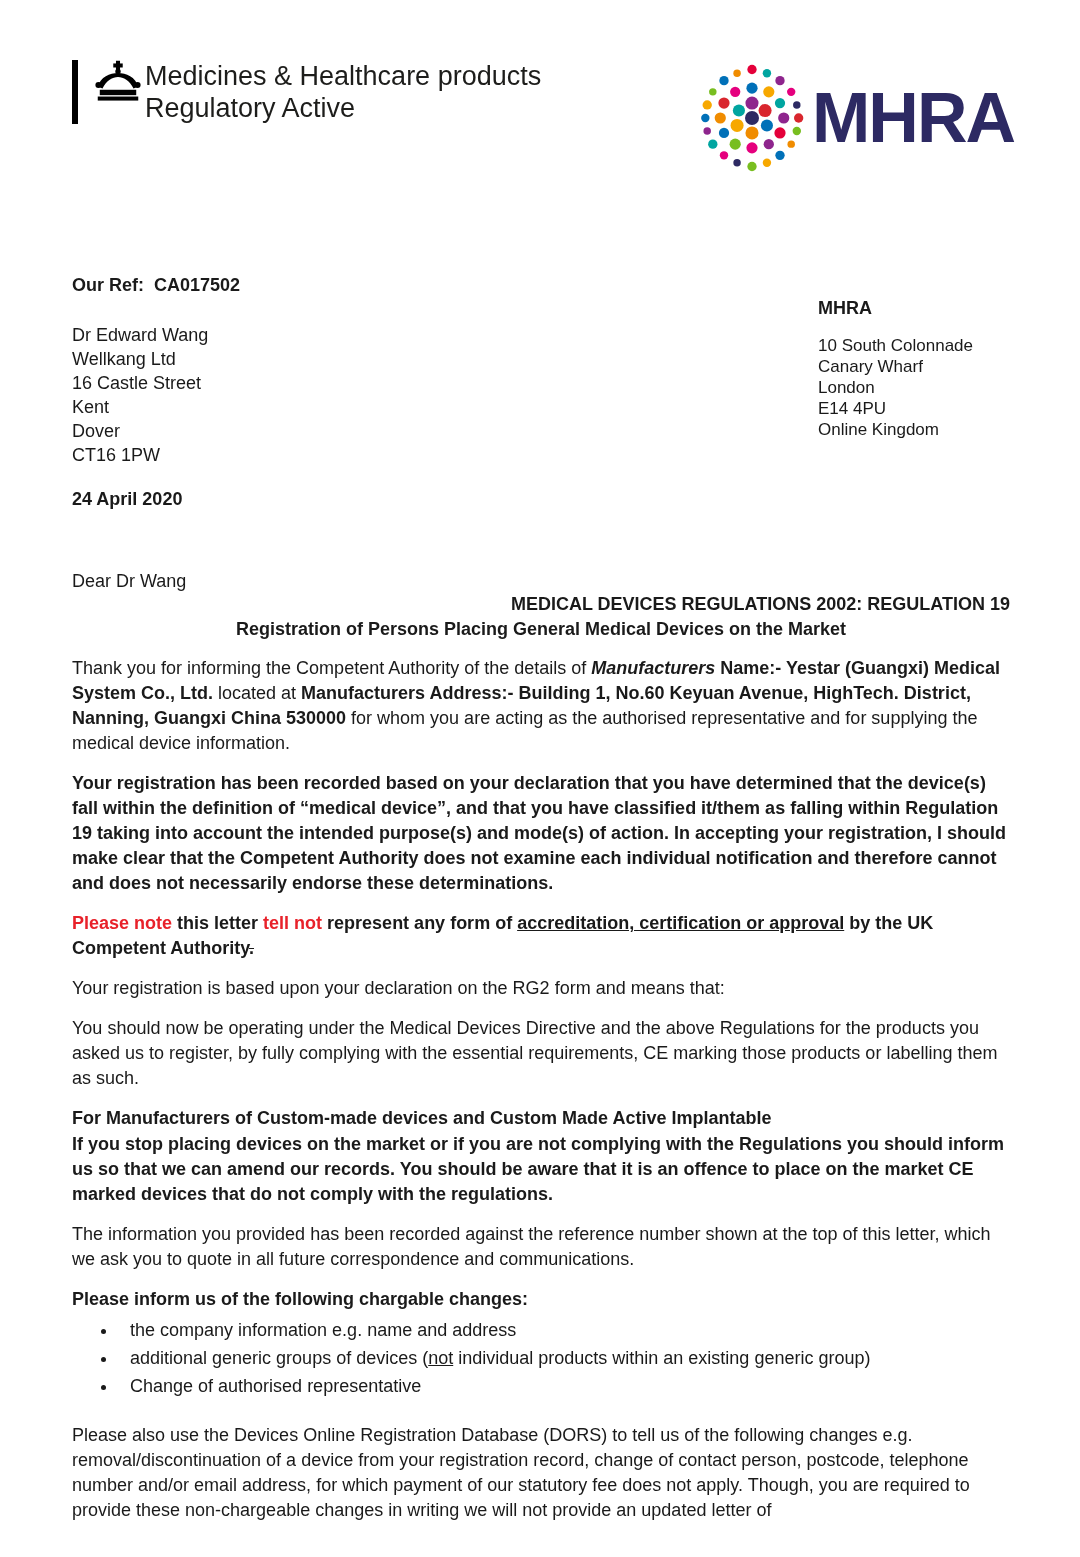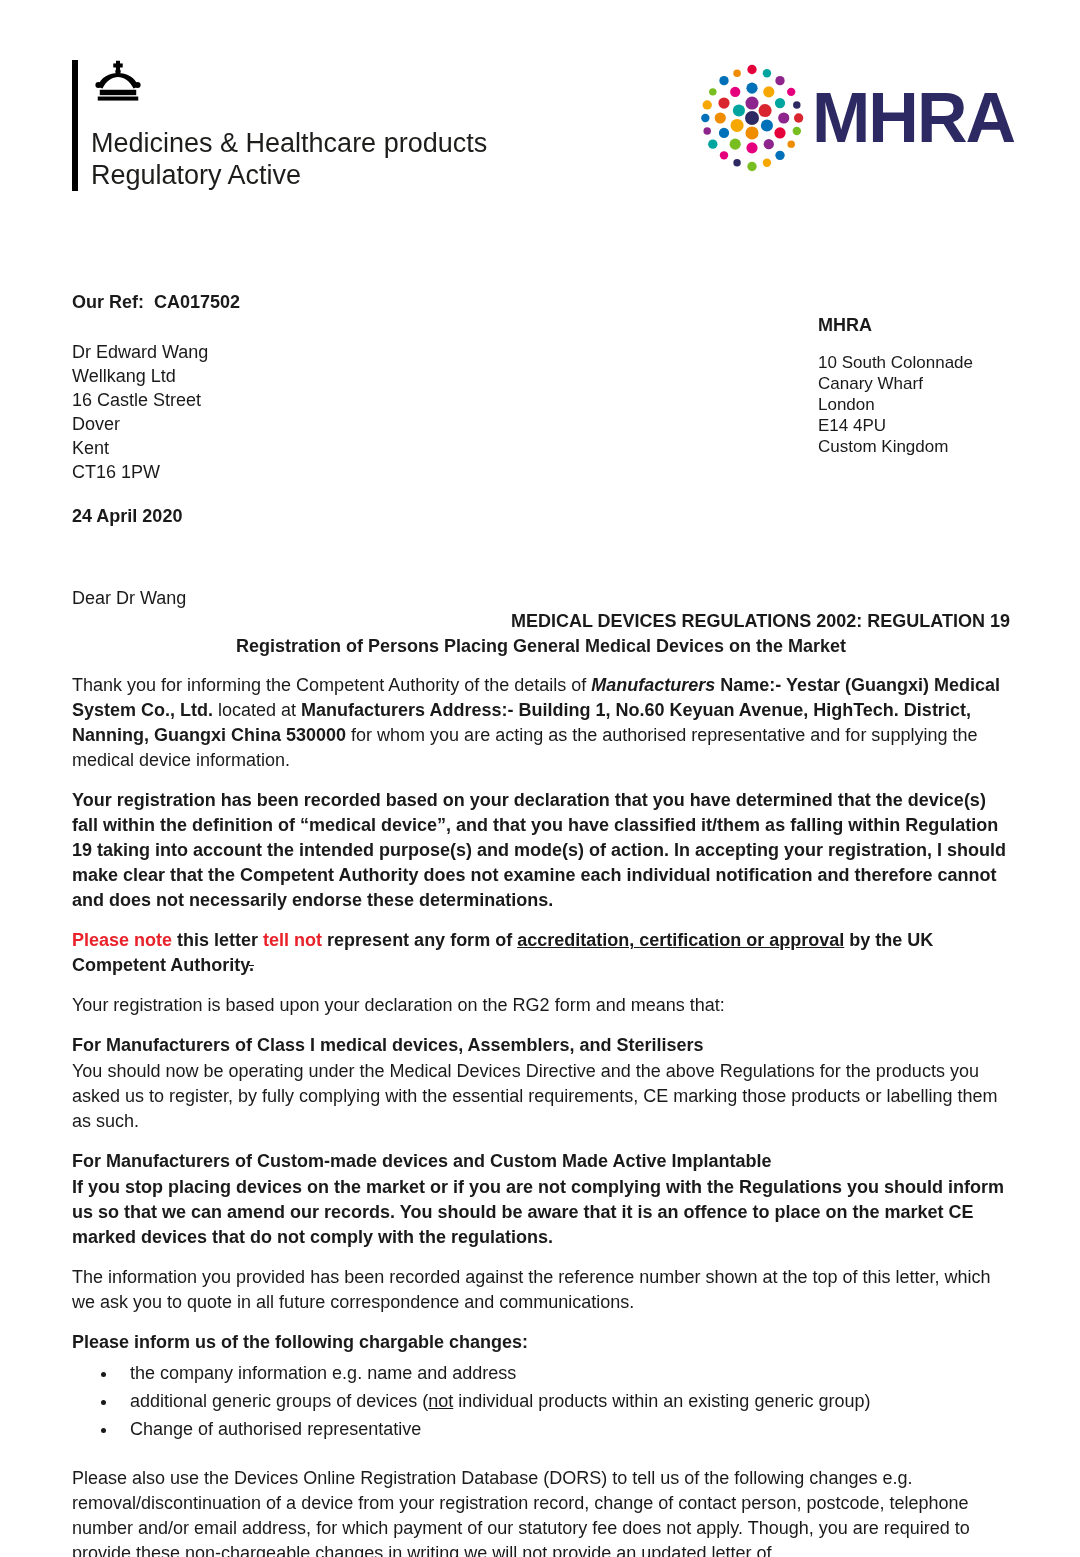--- a/index.html
+++ b/index.html
@@ -9,21 +9,21 @@
     font-family:"Liberation Sans", sans-serif;
     color:#1a1a1a;
     overflow:hidden;
   }
   .page { padding:60px 70px 0 72px; }
 
   
   .header { display:flex; justify-content:space-between; align-items:flex-start; }
   .gov-logo { display:flex; align-items:stretch; }
   .gov-bar { width:6px; background:#000; margin-right:13px; }
-  .gov-inner { display:flex; flex-direction:column;gap:16px; }
+  .gov-inner { display:flex; flex-direction:row; }
   .crown { margin-bottom:9px; }
   .gov-text { font-size:27px; line-height:32px; color:#1d1d1b; }
 
   .mhra-logo { display:flex; align-items:center; gap:4px; margin-top:2px; margin-right:-4px; }
   .mhra-text { font-size:70px; font-weight:700; color:var(--navy,#2d2a63); letter-spacing:-2px; line-height:1; }
 
   
   .meta { display:flex; margin-top:100px; font-size:18px; line-height:23px; }
   .meta-left { flex:1; }
   .meta-right { width:192px; margin-top:24px; font-size:17px; line-height:21px; }
@@ -124,45 +124,44 @@
 
   <div class="meta">
     <div class="meta-left">
       <div class="our-ref">
         <span>Our Ref:</span><span class="ref-value">CA017502</span>
       </div>
       <div class="recipient">
         <div>Dr Edward Wang</div>
         <div>Wellkang Ltd</div>
         <div>16 Castle Street</div>
+        <div>Kent</div>
         <div>Dover</div>
-        <div>Kent</div>
         <div>CT16 1PW</div>
       </div>
       <div class="letter-date">24 April 2020</div>
     </div>
     <div class="meta-right">
       <div class="sender-name">MHRA</div>
       <div>10 South Colonnade</div>
       <div>Canary Wharf</div>
       <div>London</div>
       <div>E14 4PU</div>
-      <div>Custom Kingdom</div>
+      <div>Online Kingdom</div>
     </div>
   </div>
 
   <div class="salutation">Dear Dr Wang</div>
   <div class="letter-body">
       <p class="blk-title"><span class="st-b">MEDICAL DEVICES REGULATIONS 2002: REGULATION 19</span></p>
       <p class="blk-title-sub"><span class="st-b">Registration of Persons Placing General Medical Devices on the Market</span></p>
       <p class="blk-para"><span>Thank you for informing the Competent Authority of the details of </span><span class="st-b st-i">Manufacturers</span><span class="st-b"> </span><span class="st-b">Name:-  Yestar (Guangxi) Medical System Co., Ltd.</span><span> located at </span><span class="st-b">Manufacturers Address:- Building 1, No.60 Keyuan Avenue, HighTech. District, Nanning, Guangxi  China 530000</span><span> for whom you are acting as the authorised representative and for supplying the medical device information.</span></p>
       <p class="blk-para"><span class="st-b">Your registration has been recorded based on your declaration that you have determined that the device(s) fall within the definition of “medical device”, and that you have classified it/them as falling within Regulation 19 taking into account the intended purpose(s) and mode(s) of action. In accepting your registration, I should make clear that the Competent Authority does not examine each individual notification and therefore cannot and does not necessarily endorse these determinations.</span></p>
       <p class="blk-para"><span class="st-b st-r">Please note</span><span class="st-b"> this letter </span><span class="st-b st-r">tell not</span><span class="st-b"> represent any form of </span><span class="st-b st-u">accreditation, certification or approval</span><span class="st-b"> by the UK Competent Authority</span><span class="st-b st-s">.</span></p>
       <p class="blk-para"><span>Your registration is based upon your declaration on the RG2 form and means that:</span></p>
-      <p class="blk-heading"><span class="st-b">For Manufacturers of Class I medical devices, Assemblers, and Sterilisers</span></p>
       <p class="blk-para"><span>You should now be operating under the Medical Devices Directive and the above Regulations for the products you asked us to register, by fully complying with the essential requirements, CE marking those products or labelling them as such.</span></p>
       <p class="blk-heading"><span class="st-b">For Manufacturers of Custom-made devices and Custom Made Active Implantable</span></p>
       <p class="blk-para"><span class="st-b">If you stop placing devices on the market or if you are not complying with the Regulations you should inform us so that we can amend our records.  You should be aware that it is an offence to place on the market CE marked devices that do not comply with the regulations.</span></p>
       <p class="blk-para"><span>The information you provided has been recorded against the reference number shown at the top of this letter, which we ask you to quote in all future correspondence and communications.</span></p>
       <p class="blk-heading"><span class="st-b">Please inform us of the following chargable changes:</span></p>
       <ul class="bullets">
         <li><span>the company information e.g. name and address</span></li>
         <li><span>additional generic groups of devices (</span><span class="st-u">not</span><span> individual products within an existing generic group)</span></li>
         <li><span>Change of authorised representative</span></li>
       </ul>

